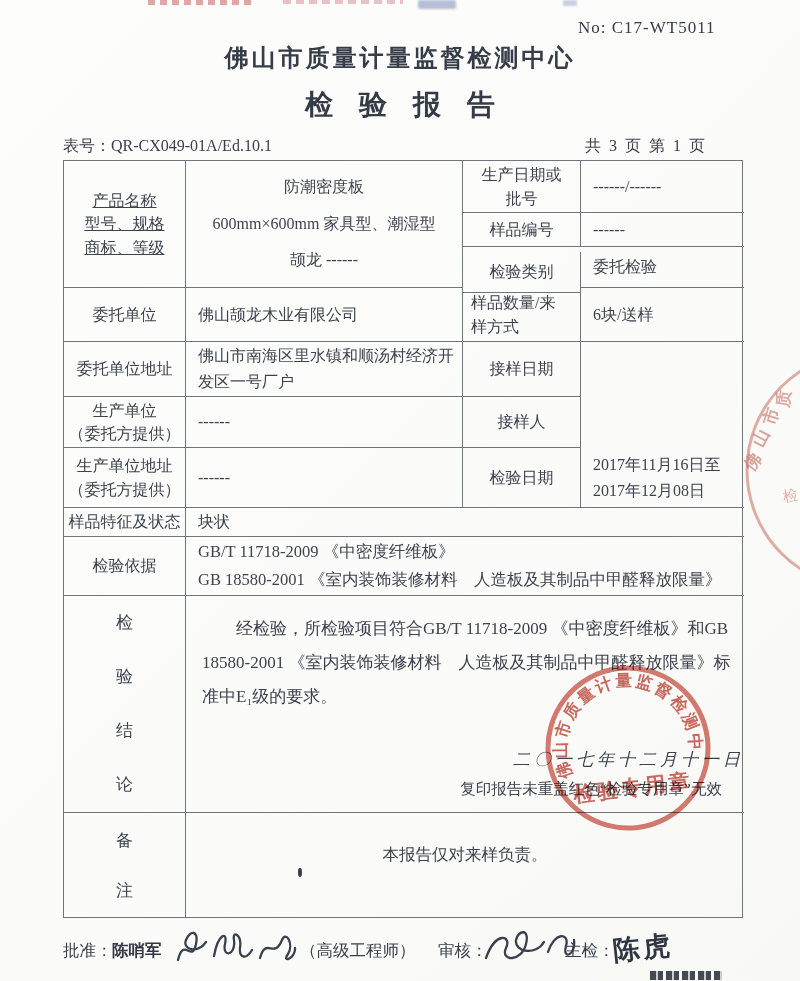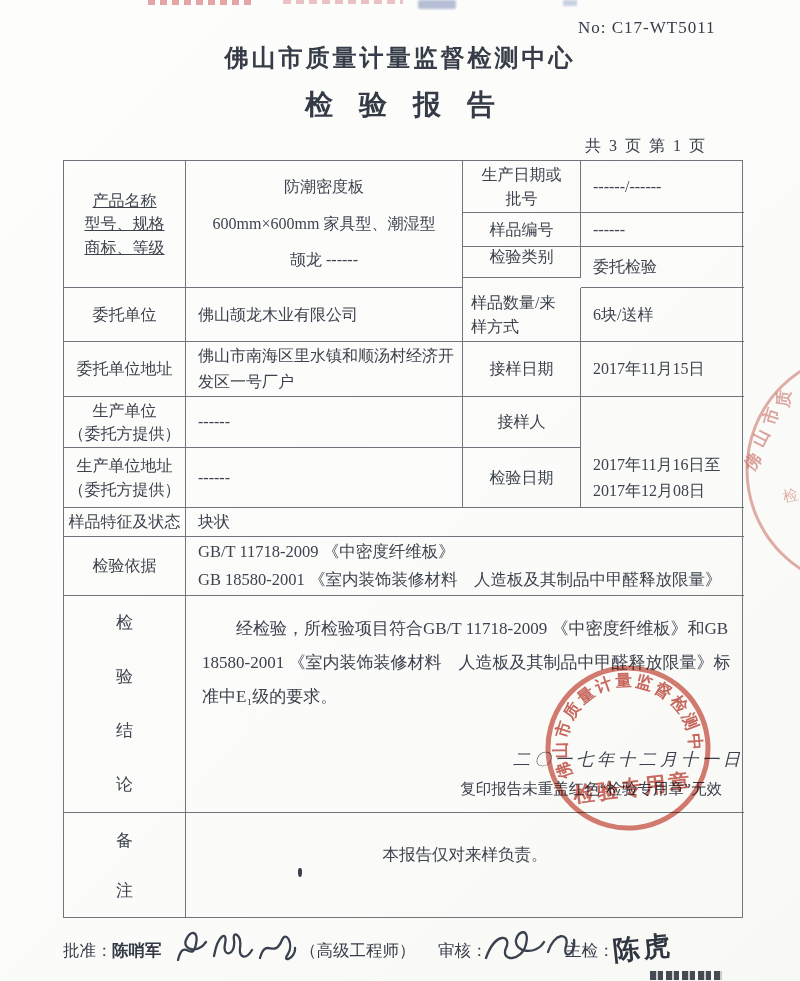--- a/index.html
+++ b/index.html
@@ -69,49 +69,49 @@
 <div class="page">
 
   <div class="frag frag-red1"></div>
   <div class="frag frag-red2"></div>
   <div class="frag frag-blue1"></div>
   <div class="frag frag-blue2"></div>
 
   <div class="doc-no">No: C17-WT5011</div>
   <div class="org-name">佛山市质量计量监督检测中心</div>
   <div class="report-title">检验报告</div>
+  <div class="form-no">表号：QR-CX049-01A/Ed.10.1</div>
   <div class="page-info">共 3 页  第 1 页</div>
 
   <div class="tbl">
 
     <div class="cell lab pre" style="left:0;top:0;width:122px;height:127px;text-decoration:underline;">产品名称
 型号、规格
 商标、等级</div>
     <div class="cell ctr pre" style="left:122px;top:0;width:277px;height:127px;line-height:2.3;">防潮密度板
 600mm×600mm  家具型、潮湿型
 颉龙    ------</div>
     <div class="cell lab pre" style="left:399px;top:0;width:118px;height:52px;">生产日期或
 批号</div>
     <div class="cell val no-r" style="left:517px;top:0;width:163px;height:52px;">------/------</div>
     <div class="cell lab" style="left:399px;top:52px;width:118px;height:34px;">样品编号</div>
     <div class="cell val no-r" style="left:517px;top:52px;width:163px;height:34px;">------</div>
-    <div class="cell lab" style="left:399px;top:76px;width:118px;height:41px;">检验类别</div>
+    <div class="cell lab" style="left:399px;top:91px;width:118px;height:41px;">检验类别</div>
     <div class="cell lab" style="left:0;top:127px;width:122px;height:54px;">委托单位</div>
 
     <div class="cell val no-r" style="left:517px;top:86px;width:163px;height:41px;">委托检验</div>
     <div class="cell val" style="left:122px;top:127px;width:277px;height:54px;">佛山颉龙木业有限公司</div>
     <div class="cell val pre" style="left:399px;top:127px;width:118px;height:54px;padding-left:8px;">样品数量/来
 样方式</div>
     <div class="cell val no-r" style="left:517px;top:127px;width:163px;height:54px;text-align:center;">6块/送样</div>
 
     <div class="cell lab" style="left:0;top:181px;width:122px;height:55px;">委托单位地址</div>
     <div class="cell val pre" style="left:122px;top:181px;width:277px;height:55px;line-height:1.6;">佛山市南海区里水镇和顺汤村经济开
 发区一号厂户</div>
     <div class="cell lab" style="left:399px;top:181px;width:118px;height:55px;">接样日期</div>
-    <div class="cell val no-r" style="left:517px;top:181px;width:163px;height:55px;">2017年11月15日</div>
 
     <div class="cell lab pre" style="left:0;top:236px;width:122px;height:51px;">生产单位
 （委托方提供）</div>
     <div class="cell val" style="left:122px;top:236px;width:277px;height:51px;">------</div>
     <div class="cell lab" style="left:399px;top:236px;width:118px;height:51px;">接样人</div>
 
     <div class="cell lab pre" style="left:0;top:287px;width:122px;height:60px;">生产单位地址
 （委托方提供）</div>
     <div class="cell val" style="left:122px;top:287px;width:277px;height:60px;">------</div>
     <div class="cell lab" style="left:399px;top:287px;width:118px;height:60px;">检验日期</div>

